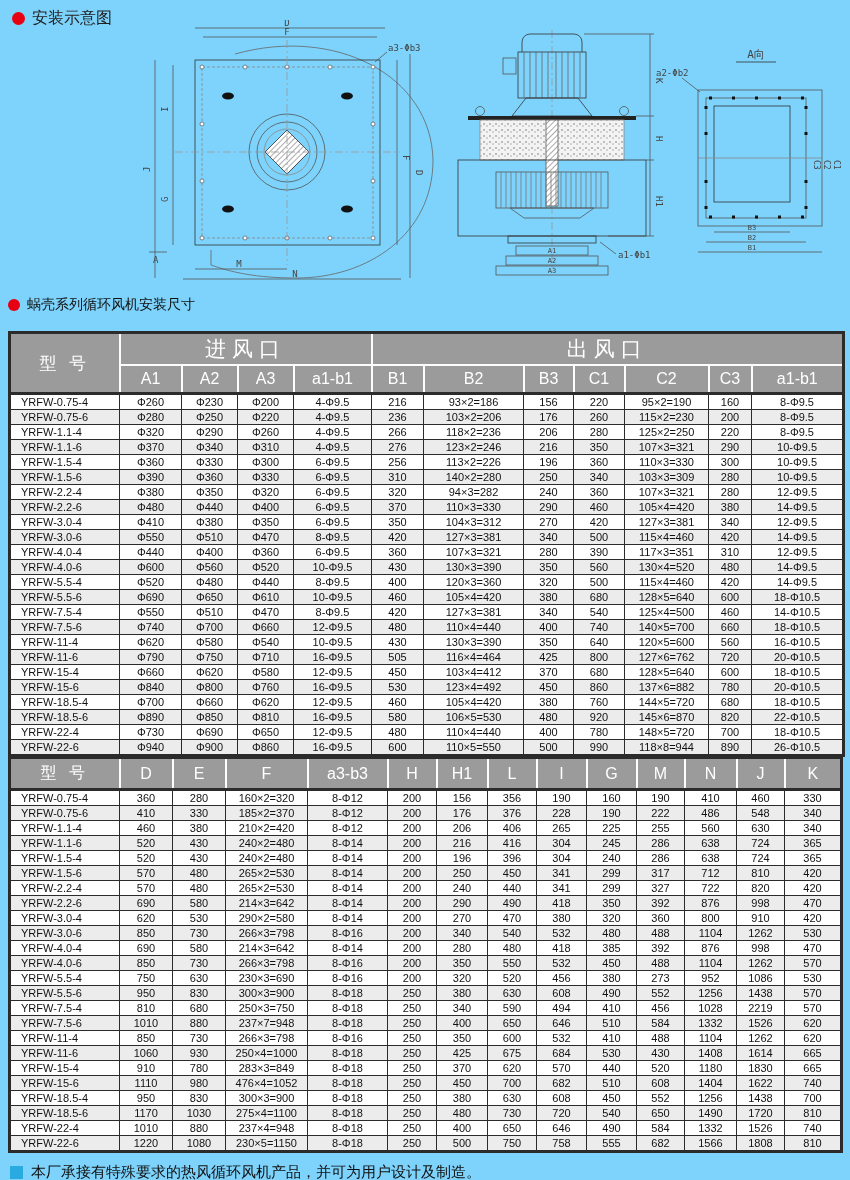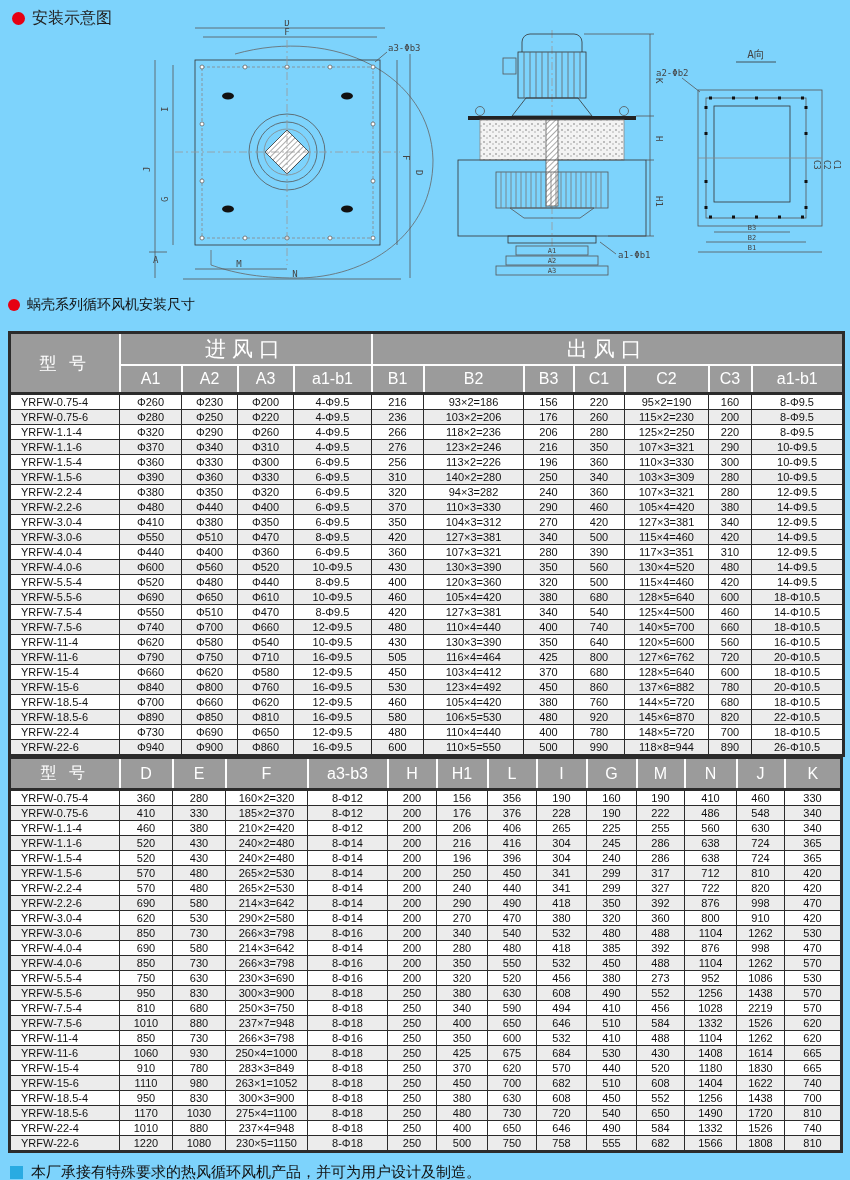--- a/index.html
+++ b/index.html
@@ -940,21 +940,21 @@
           <td>440</td>
           <td>520</td>
           <td>1180</td>
           <td>1830</td>
           <td>665</td>
         </tr>
         <tr>
           <td class="model">YRFW-15-6</td>
           <td>1110</td>
           <td>980</td>
-          <td>263×1=1052</td>
+          <td>476×4=1052</td>
           <td>8-Φ18</td>
           <td>250</td>
           <td>450</td>
           <td>700</td>
           <td>682</td>
           <td>510</td>
           <td>608</td>
           <td>1404</td>
           <td>1622</td>
           <td>740</td>

